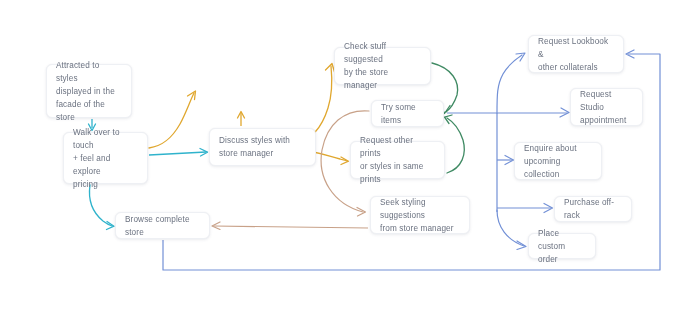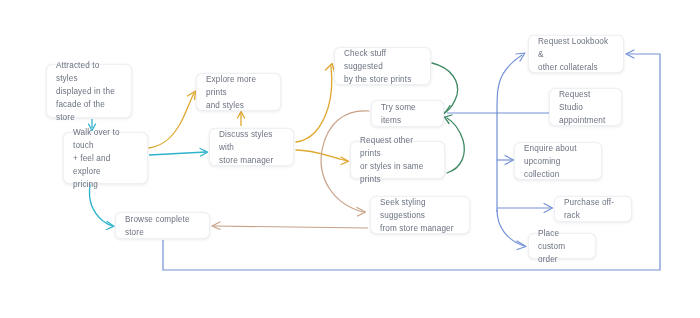--- a/index.html
+++ b/index.html
@@ -143,43 +143,41 @@
   </svg>
 
   <div class="node" style="left:46px;top:64px;width:86px;height:54px;">Attracted to styles
 displayed in the
 facade of the store</div>
 
   <div class="node" style="left:63px;top:132px;width:85px;height:52px;">Walk over to touch
 + feel and explore
 pricing</div>
 
-  <div class="node" style="left:196px;top:73px;width:85px;height:38px;">Explore more prints
-and styles</div>
 
-  <div class="node" style="left:209px;top:128px;width:85px;height:38px;">Discuss styles with
+  <div class="node" style="left:209px;top:128px;width:107px;height:38px;">Discuss styles with
 store manager</div>
 
   <div class="node" style="left:334px;top:47px;width:97px;height:38px;">Check stuff suggested
-by the store prints</div>
+by the store manager</div>
 
   <div class="node center" style="left:371px;top:100px;width:73px;height:27px;">Try some items</div>
 
   <div class="node" style="left:350px;top:141px;width:95px;height:38px;">Request other prints
 or styles in same prints</div>
 
   <div class="node center" style="left:115px;top:212px;width:95px;height:27px;">Browse complete store</div>
 
   <div class="node" style="left:370px;top:196px;width:100px;height:38px;">Seek styling suggestions
 from store manager</div>
 
   <div class="node" style="left:528px;top:35px;width:96px;height:38px;">Request Lookbook &amp;
 other collaterals</div>
 
-  <div class="node" style="left:549px;top:88px;width:73px;height:38px;">Request Studio
+  <div class="node" style="left:570px;top:88px;width:73px;height:38px;">Request Studio
 appointment</div>
 
   <div class="node" style="left:514px;top:142px;width:88px;height:38px;">Enquire about
 upcoming collection</div>
 
   <div class="node center" style="left:554px;top:196px;width:78px;height:26px;">Purchase off-rack</div>
 
   <div class="node center" style="left:528px;top:233px;width:68px;height:26px;">Place custom order</div>
 
 </div>

